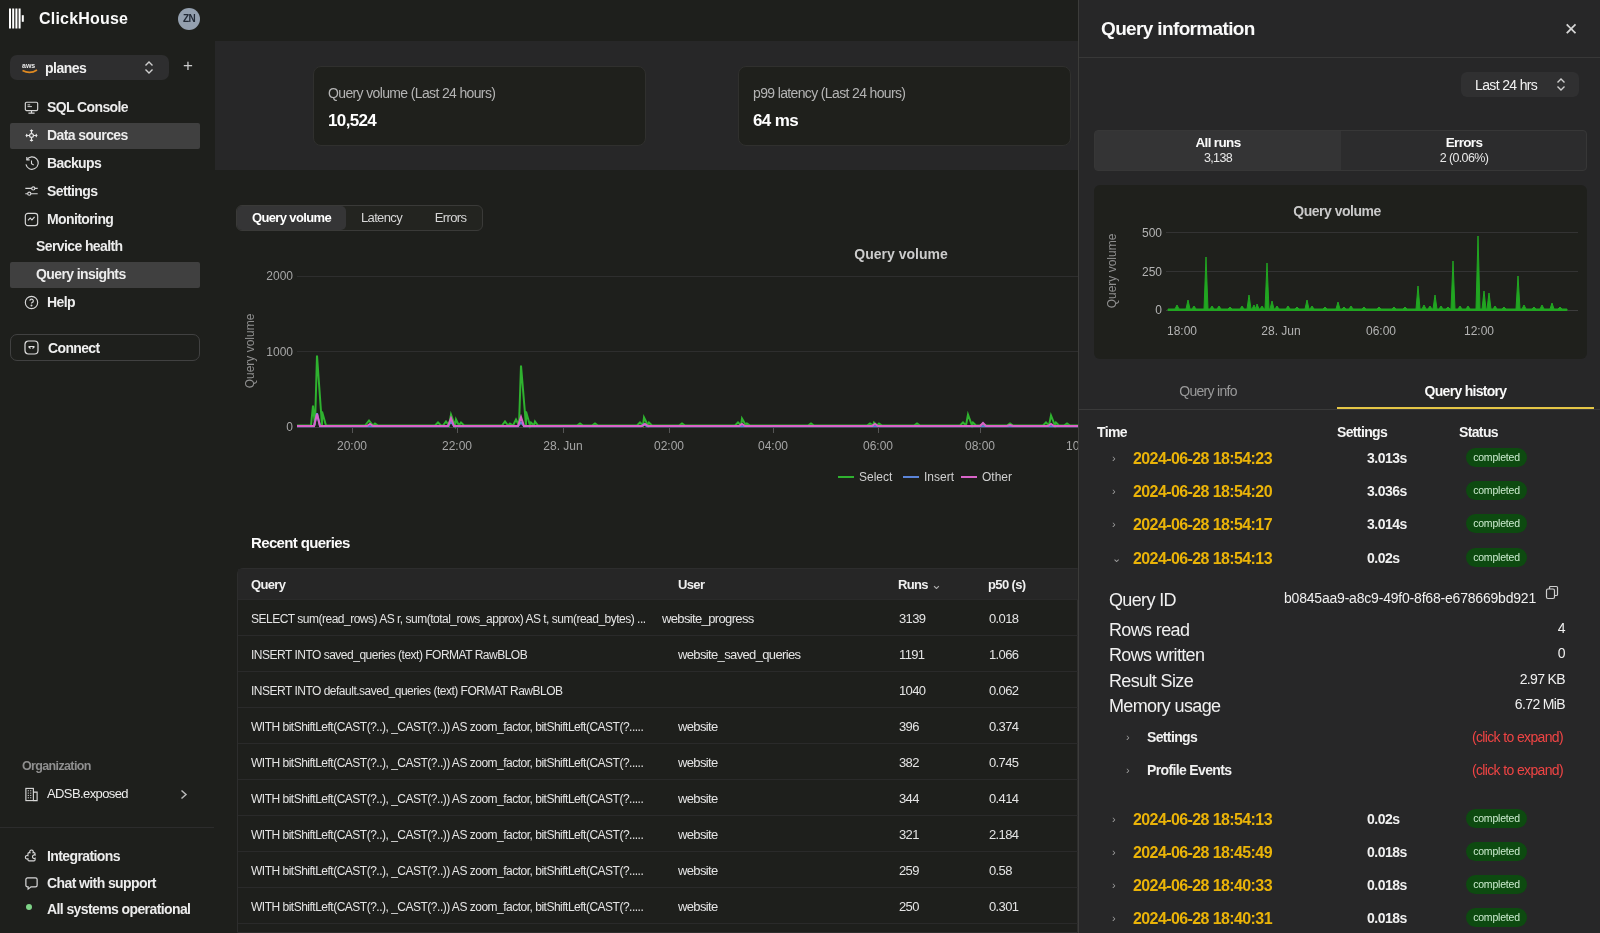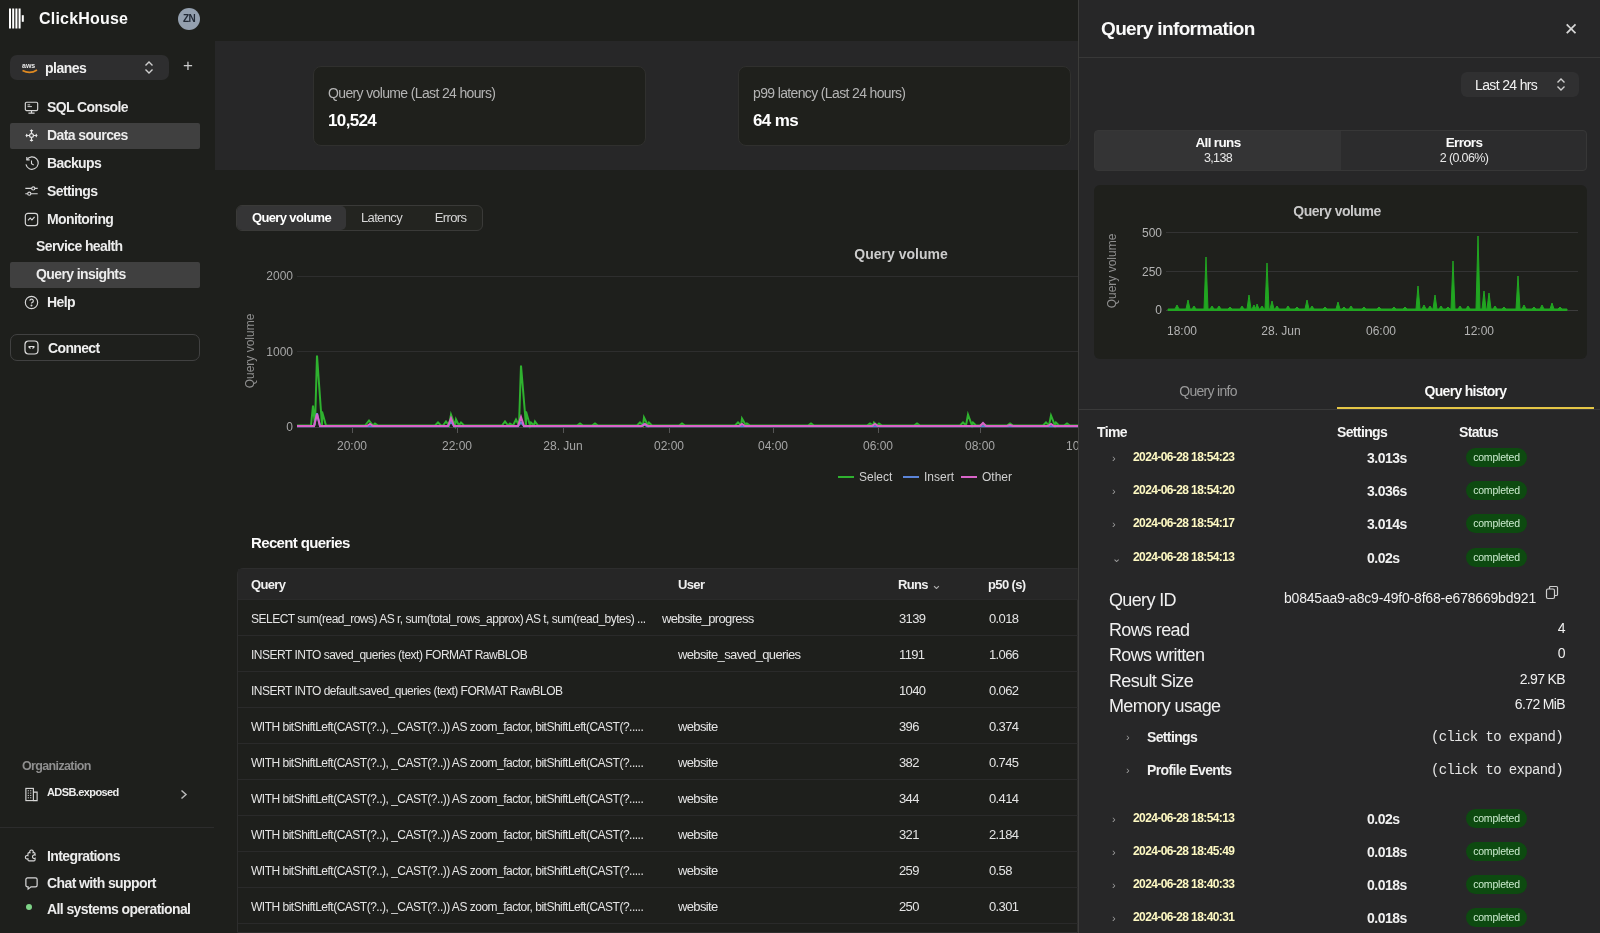--- a/index.html
+++ b/index.html
@@ -56,27 +56,27 @@
 #ptabs .sel { background:#343435; }
 #ptabs .l1 { margin-top:4px; font-size:13.5px; font-weight:bold; color:#fafafa; }
 #ptabs .l2 { margin-top:1px; font-size:12.5px; color:#e8e8e8; }
 #pchart { position:absolute; left:15px; top:185px; width:493px; height:174px; background:#1f201c; border-radius:6px; }
 #ptabs2 { position:absolute; left:0px; top:374px; width:522px; height:36px; border-bottom:1px solid #3a3a3a; }
 #ptabs2 .ti { position:absolute; left:0; top:9px; width:258px; text-align:center; font-size:14px; color:#9a9a9a; letter-spacing:-0.7px; }
 #ptabs2 .th { position:absolute; left:258px; top:9px; width:257px; text-align:center; font-size:14px; font-weight:bold; color:#fafafa; letter-spacing:-0.7px; }
 #ptabs2 .yline { position:absolute; left:258px; top:33px; width:257px; height:2px; background:#e5c646; }
 .ph { position:absolute; font-size:14px; font-weight:bold; color:#f5f5f5; }
 .prow-ch { position:absolute; color:#9f9f9f; font-size:11px; }
-.prow-date { position:absolute; font-size:12px; font-weight:bold; color:#fef9c3; letter-spacing:-0.6px; }
+.prow-date { position:absolute; font-size:16px; font-weight:bold; color:#eab308; letter-spacing:-0.6px; }
 .prow-dur { position:absolute; font-size:14px; font-weight:bold; color:#f0f0f0; letter-spacing:-0.5px; }
 .badge { position:absolute; width:61px; height:19px; background:#0d4a10; border-radius:10px; color:#cdecd0; font-size:10.5px; text-align:center; line-height:19px; letter-spacing:-0.2px; }
 .kv-l { position:absolute; left:30px; font-size:18px; color:#f0f0f0; }
 .kv-v { position:absolute; right:35px; font-size:14px; color:#f0f0f0; text-align:right; }
 .expander { position:absolute; font-size:14px; font-weight:bold; color:#f0f0f0; }
-.cte { position:absolute; right:37px; font-size:14px; color:#e5e5e5;font-family:Liberation Mono, monospace; }
+.cte { position:absolute; right:37px; font-size:14px; color:#ef4444; }
 </style>
 </head>
 <body>
 
 <div id="sidebar">
   <svg class="sb-logo" style="left:9px;top:8px" width="16" height="22" viewBox="0 0 16 22">
     <rect x="0" y="0.5" width="2" height="20" fill="#fff"></rect>
     <rect x="3.2" y="0.5" width="2" height="20" fill="#fff"></rect>
     <rect x="6.4" y="0.5" width="2" height="20" fill="#fff"></rect>
     <rect x="9.6" y="0.5" width="2" height="20" fill="#fff"></rect>
@@ -174,21 +174,21 @@
 
   <div class="org-label">Organization</div>
   <div class="nav-item" style="top:782px">
     <svg class="ic" width="15" height="16" viewBox="0 0 15 16" style="left:14px">
         <g stroke="#d8d8d8" stroke-width="1.2" fill="none">
           <rect x="1.5" y="1.5" width="8" height="13"></rect>
           <path d="M9.5 5.5 h4 v9 h-4"></path>
           <path d="M3.5 4 h1.3 M6 4 h1.3 M3.5 6.5 h1.3 M6 6.5 h1.3 M3.5 9 h1.3 M6 9 h1.3 M3.5 11.5 h1.3 M6 11.5 h1.3" stroke-width="1"></path>
         </g>
       </svg>
-    <div class="lb" style="font-weight:bold;font-size:11px">ADSB.exposed</div>
+    <div class="lb" style="font-weight:normal;font-size:13px">ADSB.exposed</div>
     <svg style="position:absolute;left:169px;top:6px" width="9" height="13" viewBox="0 0 9 13">
         <path d="M2.5 2.5 L7 6.5 L2.5 10.5" stroke="#b9b9b9" stroke-width="1.5" fill="none"></path>
       </svg>
   </div>
   <div class="sb-divider"></div>
   <div class="nav-item" style="top:844px">
     <svg class="ic" width="16" height="16" viewBox="0 0 16 16">
         <path d="M4.2 5.5 V5 a1.2 1.2 0 0 1 1.2 -1.2 h0.9 a1.9 1.9 0 1 1 3.4 0 h0.9 A1.2 1.2 0 0 1 11.8 5 v1.5 a1.9 1.9 0 1 0 0 3.4 v1.6 a1.2 1.2 0 0 1 -1.2 1.2 H5.4 a1.2 1.2 0 0 1 -1.2 -1.2 v-1 a1.9 1.9 0 1 1 0 -3.4 z" stroke="#d8d8d8" stroke-width="1.2" fill="none"></path>
       </svg>
     <div class="lb">Integrations</div>

